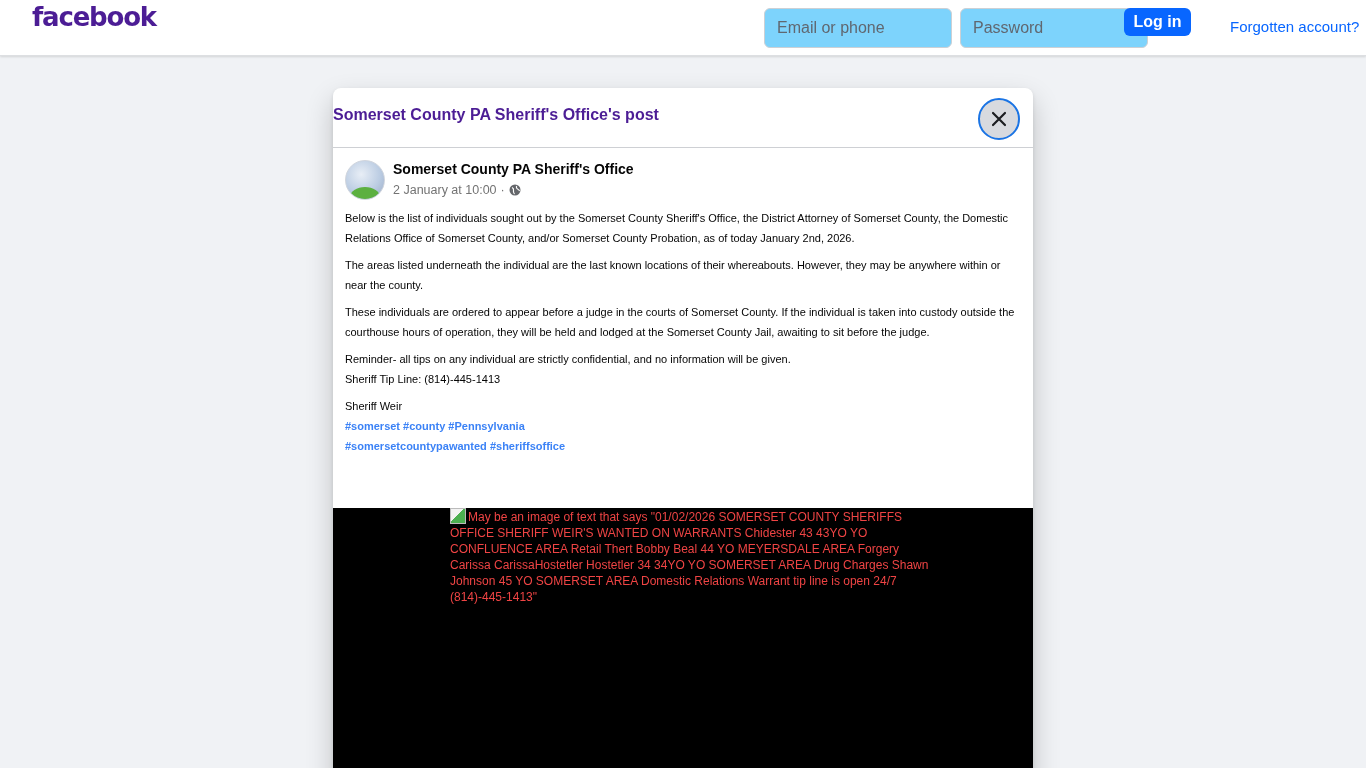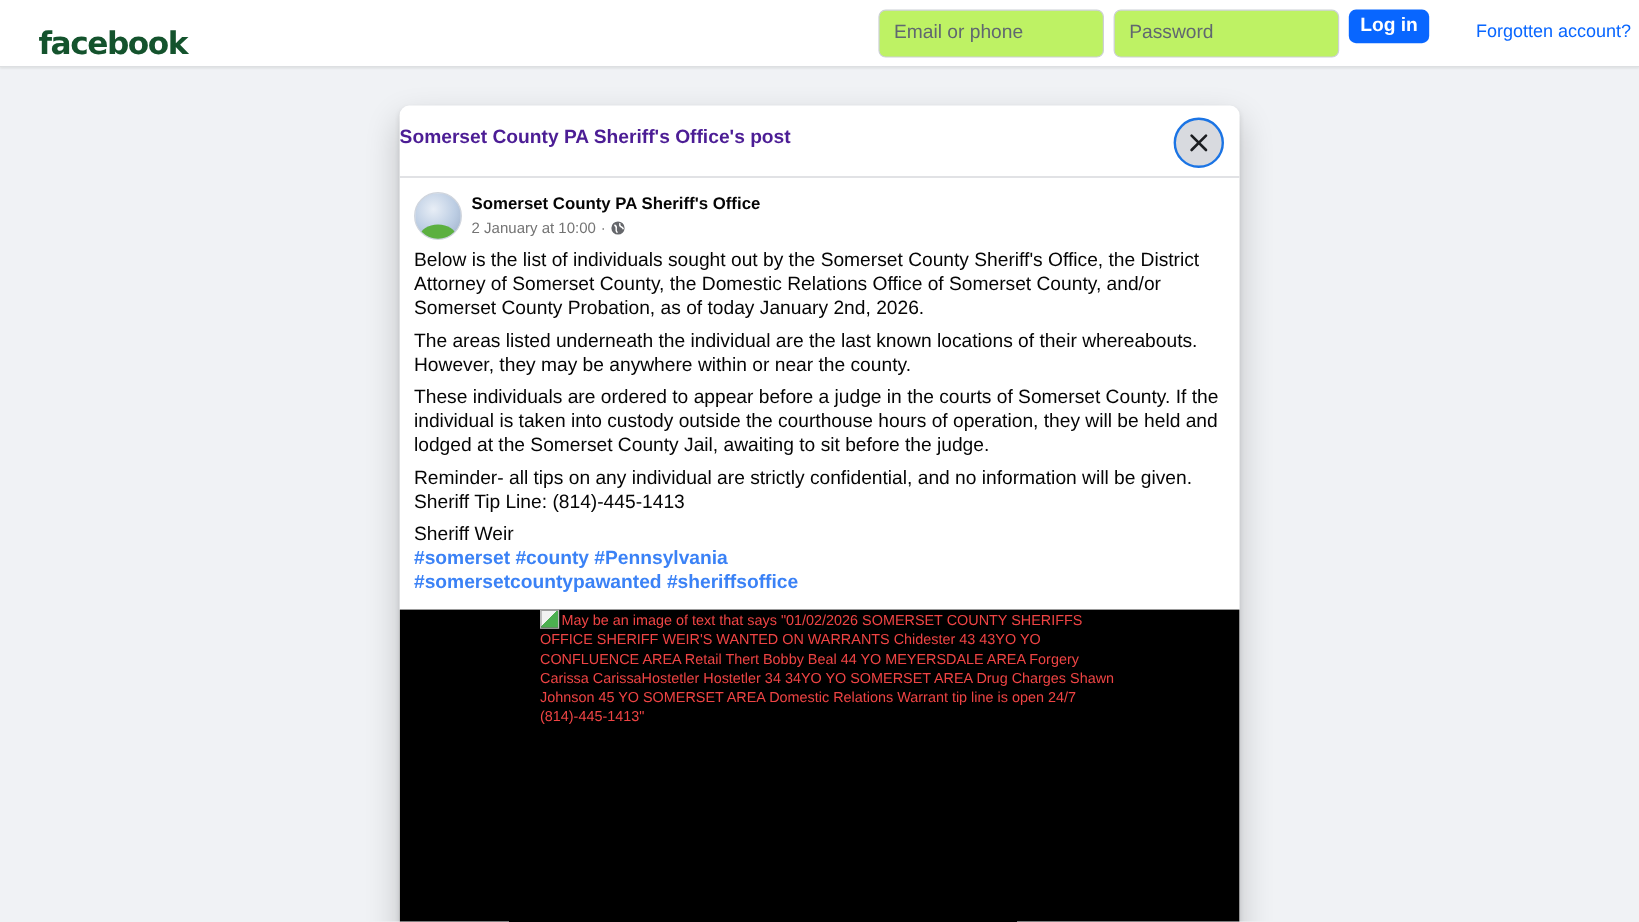--- a/index.html
+++ b/index.html
@@ -11,32 +11,33 @@
     position: relative;
   }
   .topbar {
     position: absolute; left: 0; top: 0; width: 1366px; height: 56px;
     background: #ffffff;
     box-shadow: 0 1px 2px rgba(0,0,0,0.12);
     border-bottom: 1px solid #dddfe2;
     z-index: 2;
   }
   .logo {
-    position: absolute; left: 32px; top: 22px;
+    position: absolute; left: 32px; top: 2px;
     font-family: "DejaVu Sans", sans-serif;
     font-weight: bold; font-size: 26px; letter-spacing: -1.2px;
-    color: #14532d;
+    color: #4c1d95;
   }
   .login-input {
     position: absolute; top: 8px; height: 40px; width: 188px;
     border: 1px solid #ccd0d5; border-radius: 6px;
-    background: #bef264; padding: 0 12px;
+    background: #7dd3fc; padding: 0 12px;
     font-family: "Liberation Sans", sans-serif;
     font-size: 16px; color: #1c1e21;
     outline: none;
+    margin-left: 32px;
   }
   .login-input::placeholder { color: #606770; }
   .email { left: 732px; }
   .password { left: 928px; }
   .login-btn {
     position: absolute; left: 1124px; top: 8px; width: 67px; height: 28px;
     background: #0866ff; color: #fff; border: none; border-radius: 6px;
     font-family: "Liberation Sans", sans-serif;
     font-weight: bold; font-size: 16px; cursor: pointer;
   }
@@ -77,21 +78,21 @@
   }
   .author {
     position: absolute; left: 60px; top: 13px;
     font-size: 14px; font-weight: bold; color: #050505;
     font-weight: 600;
   }
   .meta {
     position: absolute; left: 60px; top: 35px;
     font-size: 12.5px; color: #737373; display: flex; align-items: center; gap: 4px;
   }
-  .post-body { padding: 4px 12px 0 12px; font-size: 16px; line-height: 20px; color: #050505; }
+  .post-body { padding: 4px 12px 0 12px; font-size: 11px; line-height: 20px; color: #050505; }
   .post-body p { margin-bottom: 7px; }
   .hashtag { color: #3b82f6; text-decoration: none; font-weight: 600; }
   .media {
     position: absolute; left: 0; top: 420px; width: 700px; height: 280px;
     background: #000;
   }
   .alt-text {
     position: absolute; left: 100px; top: 0px; width: 490px;
     font-size: 12px; line-height: 16px; color: #ef4444; margin-left: 17px;
   }

